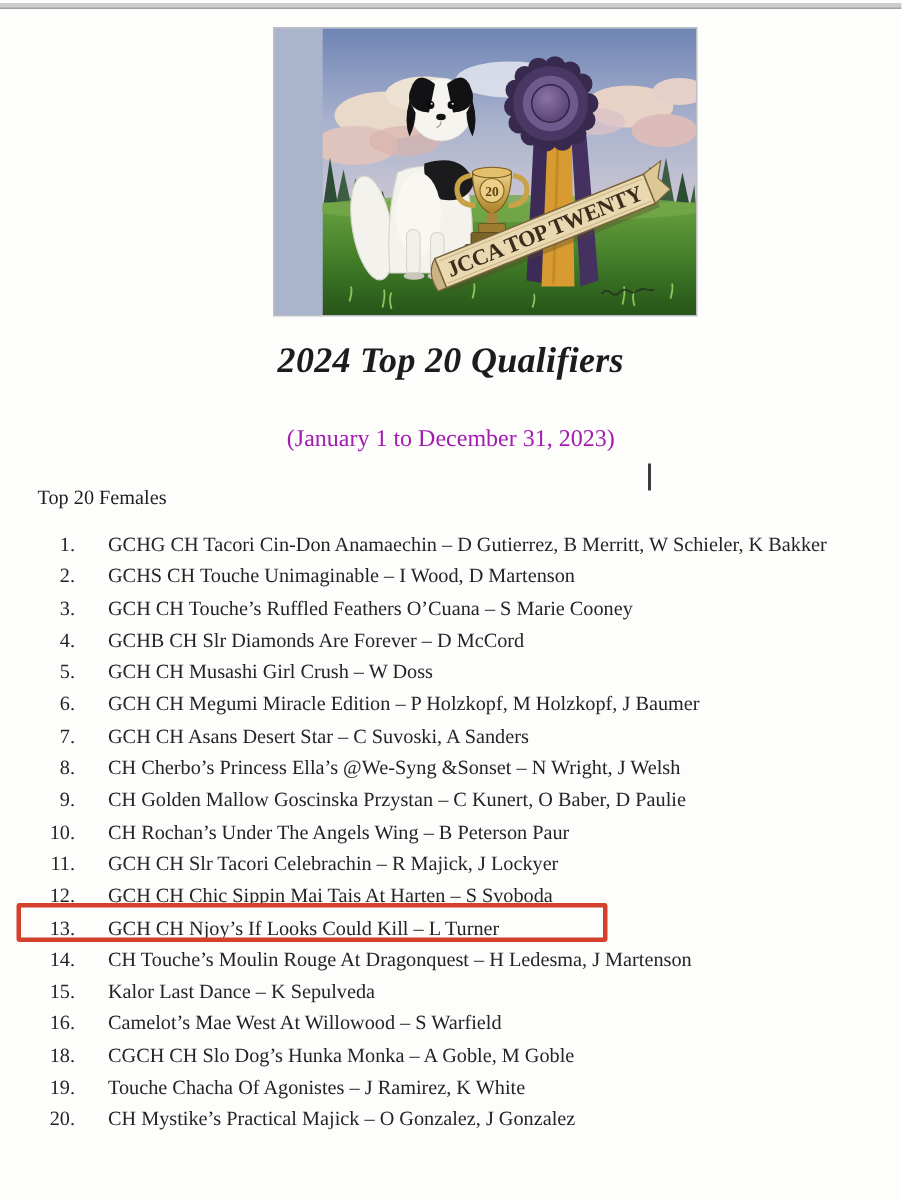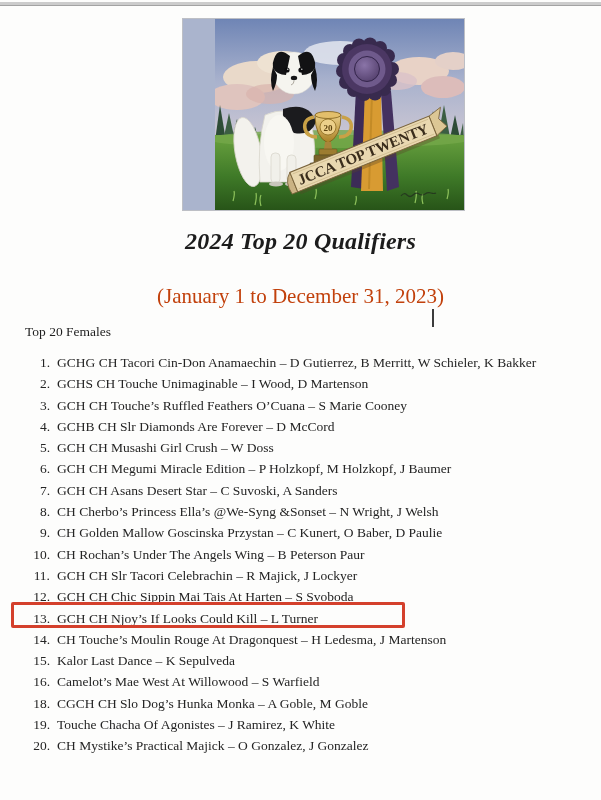--- a/index.html
+++ b/index.html
@@ -25,21 +25,21 @@
   }
 
   .doc-title{
     position:absolute;top:228px;left:0;width:601px;
     text-align:center;font-size:24px;font-weight:700;color:#1c1c1c;
     letter-spacing:.2px;
     font-style:italic;
   }
   .doc-subtitle{
     position:absolute;top:284px;left:0;width:601px;
-    text-align:center;font-size:21px;color:#c2410c;
+    text-align:center;font-size:16px;color:#a21caf;
   }
   .text-cursor{
     position:absolute;left:432px;top:309px;width:2px;height:18px;
     background:#3c3c3c;
   }
   .section-heading{
     position:absolute;left:25px;top:324px;
     font-size:13.5px;font-weight:400;color:#1e1e1e;
   }
 
@@ -47,21 +47,21 @@
     position:absolute;left:0;top:352px;width:601px;
   }
   .row{
     position:relative;
     height:21.3px;line-height:21.3px;
     font-size:13.5px;white-space:nowrap;color:#242424;
   }
   .row .num{
     display:inline-block;width:50px;text-align:right;
   }
-  .row .txt{margin-left:7px;}
+  .row .txt{margin-left:22px;}
   .hl-box{
     position:absolute;left:11px;top:-6px;width:388px;height:20px;
     border:3px solid #d4402c;border-radius:2px;
     pointer-events:none;
   }
 </style>
 </head>
 <body>
 
 <div id="page">

